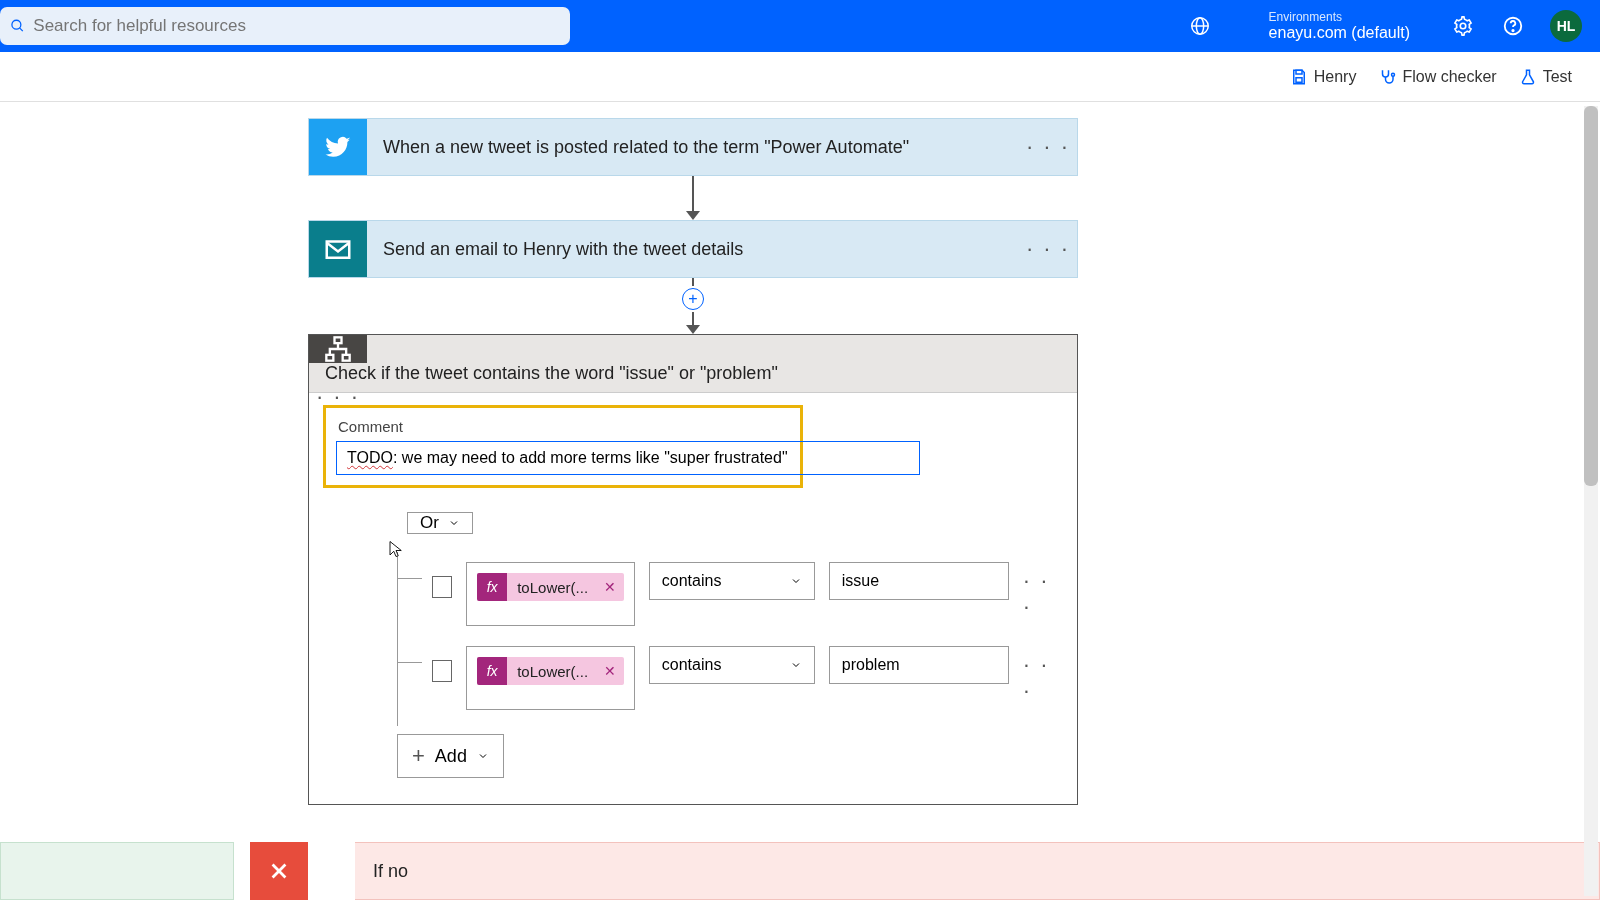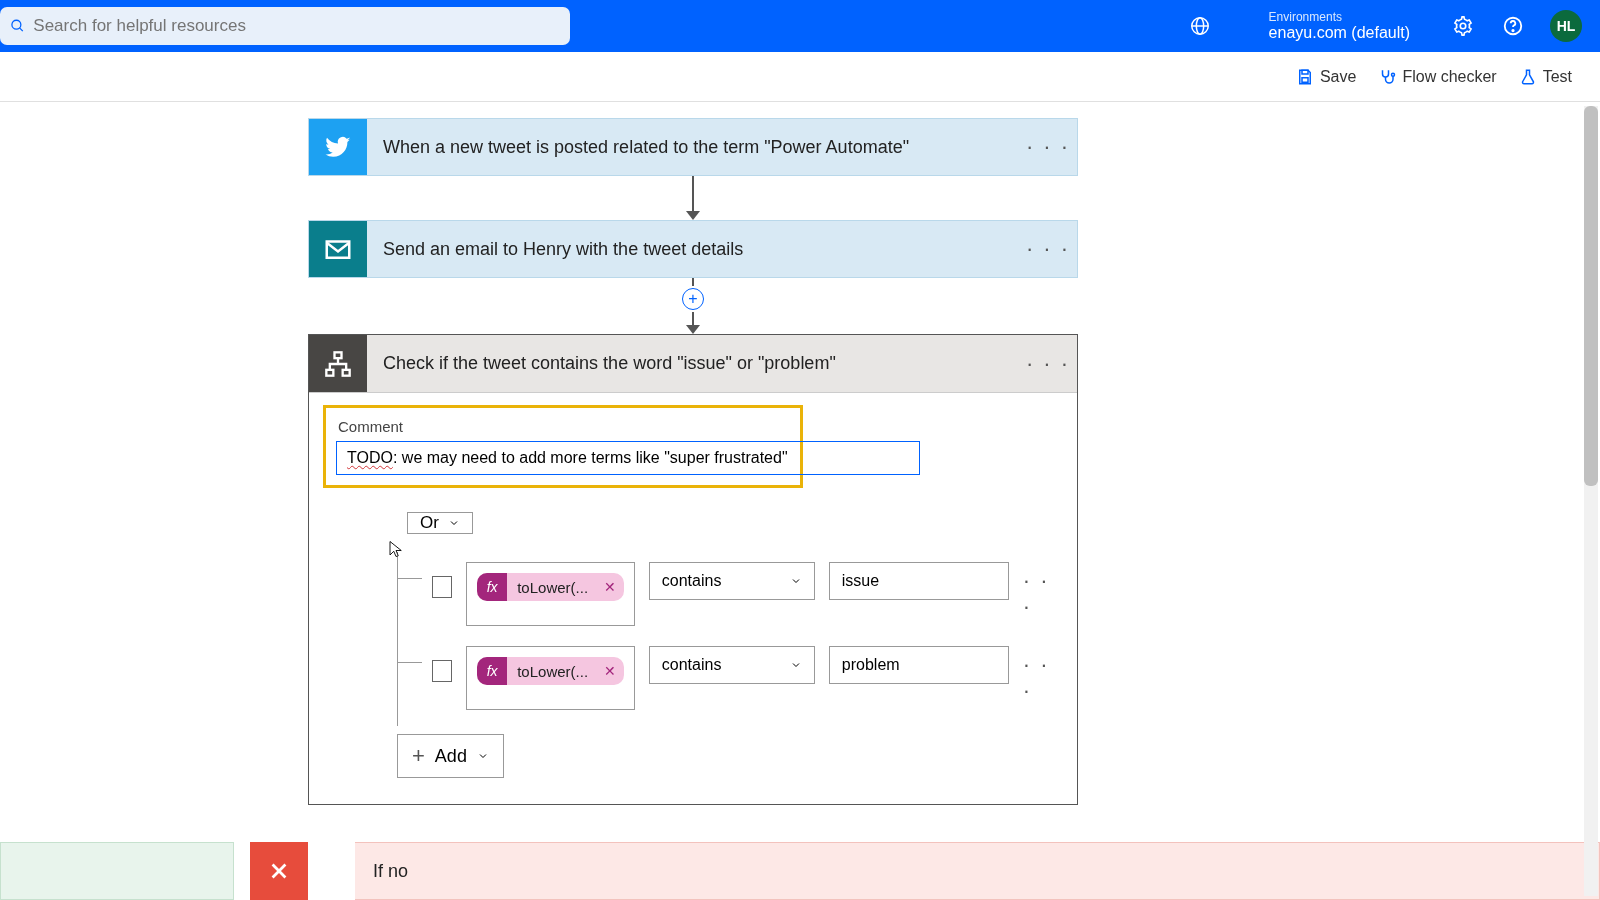--- a/index.html
+++ b/index.html
@@ -37,39 +37,39 @@
 .step-condition { background: #484644; }
 .step-title { flex: 1; display: flex; align-items: center; padding-left: 16px; font-size: 18px; color: #222; }
 .step-menu { width: 58px; display: flex; align-items: center; justify-content: center; color: #555; cursor: pointer; font-size: 22px; letter-spacing: 2px; }
 
 .arrow { display: flex; flex-direction: column; align-items: center; height: 44px; justify-content: center; }
 .arrow-line { width: 2px; background: #555; flex: 1; }
 .arrow-head { width: 0; height: 0; border-left: 7px solid transparent; border-right: 7px solid transparent; border-top: 9px solid #555; }
 .arrow-plus { width: 22px; height: 22px; border: 1px solid #0062ff; border-radius: 50%; color: #0062ff; display: flex; align-items: center; justify-content: center; font-size: 16px; background: #fff; margin: 2px 0; }
 
 .condition-card { border: 1px solid #555; background: #fff; }
-.cond-header { display: flex; height: 58px; background: #e8e6e4; border-bottom: 1px solid #ccc; }
+.cond-header { display: flex; height: 58px; background: #e8e6e4; border-bottom: 1px solid #ccc; flex-direction: column; }
 .cond-body { padding: 12px 14px 26px 14px; }
 
 .comment-box { border: 3px solid #eab308; padding: 6px 10px 10px 10px; width: 480px; position: relative; }
 .comment-label { font-size: 15px; color: #444; padding: 4px 2px 6px 2px; }
 .comment-input-wrap { }
 .comment-input { width: 584px; border: 1px solid #0062ff; padding: 7px 10px; font-size: 16px; outline: none; }
 .comment-input .todo { text-decoration: underline wavy #d13438; text-decoration-thickness: 1px; text-underline-offset: 2px; }
 
 .cond-group { margin-top: 24px; padding-left: 44px; }
 .group-select { display: inline-flex; align-items: center; gap: 9px; border: 1px solid #999; padding: 0 12px; font-size: 17px; cursor: pointer; margin-bottom: 18px; margin-left: 40px; }
 .chev { width: 12px; height: 12px; }
 
 .rules-tree { border-left: 1px solid #999; margin-left: 30px; padding-bottom: 6px; }
 .rule-row { display: flex; align-items: flex-start; gap: 14px; padding: 10px 0 10px 0; position: relative; }
 .rule-branch { width: 24px; height: 1px; background: #999; position: absolute; left: 0; top: 26px; }
 .rule-check { width: 22px; height: 22px; border: 1px solid #666; margin-left: 34px; cursor: pointer; margin-top: 14px;}
 .token-field { border: 1px solid #999; padding: 10px; width: 180px; min-height: 64px; display:flex; align-items: flex-start;}
-.fx-token { display: inline-flex; align-items: center; background: #f5c6e0; border-radius: 10px; font-size: 15px; overflow: hidden; }
+.fx-token { display: inline-flex; align-items: center; background: #f5c6e0; border-radius: 2px; font-size: 15px; overflow: hidden; }
 .fx-badge { background: #a3267c; color: #fff; width: 30px; height: 28px; display: flex; align-items: center; justify-content: center; font-style: italic; font-size: 14px; }
 .fx-text { padding: 0 8px 0 10px; color: #222; }
 .fx-x { padding: 0 8px; color: #a3267c; cursor: pointer; font-size: 14px; }
 .op-select { border: 1px solid #999; width: 180px; height: 38px; display: flex; align-items: center; justify-content: space-between; padding: 0 12px; cursor: pointer; font-size: 16px; }
 .val-input { border: 1px solid #999; width: 180px; height: 38px; padding: 0 12px; font-size: 16px; outline: none; }
 .row-menu { font-size: 22px; color: #555; letter-spacing: 2px; cursor: pointer; margin-top: 6px;}
 
 .add-btn { display: inline-flex; align-items: center; gap: 10px; border: 1px solid #999; padding: 8px 14px; font-size: 18px; margin-left: 30px; cursor: pointer; margin-top: 8px;}
 .add-btn .plus { font-size: 22px; color: #555; }
 
@@ -117,21 +117,21 @@
   <div class="avatar">HL</div>
 </div>
 
 <div class="toolbar">
   <div class="toolbar-btn">
     <svg viewBox="0 0 24 24" fill="none" stroke="currentColor" stroke-width="2">
         <path d="M5 3h11l3 3v15H5z"></path>
         <rect x="8" y="3" width="8" height="5"></rect>
         <rect x="8" y="13" width="8" height="6"></rect>
       </svg>
-    <span>Save</span>
+    <span>Henry</span>
   </div>
   <div class="toolbar-btn">
     <svg viewBox="0 0 24 24" fill="none" stroke="currentColor" stroke-width="2">
         <path d="M6 3v5a4 4 0 0 0 8 0V3"></path>
         <path d="M10 12v3a5 5 0 0 0 10 0v-4"></path>
         <circle cx="20" cy="9" r="2"></circle>
       </svg>
     <span>Flow checker</span>
   </div>
   <div class="toolbar-btn">

